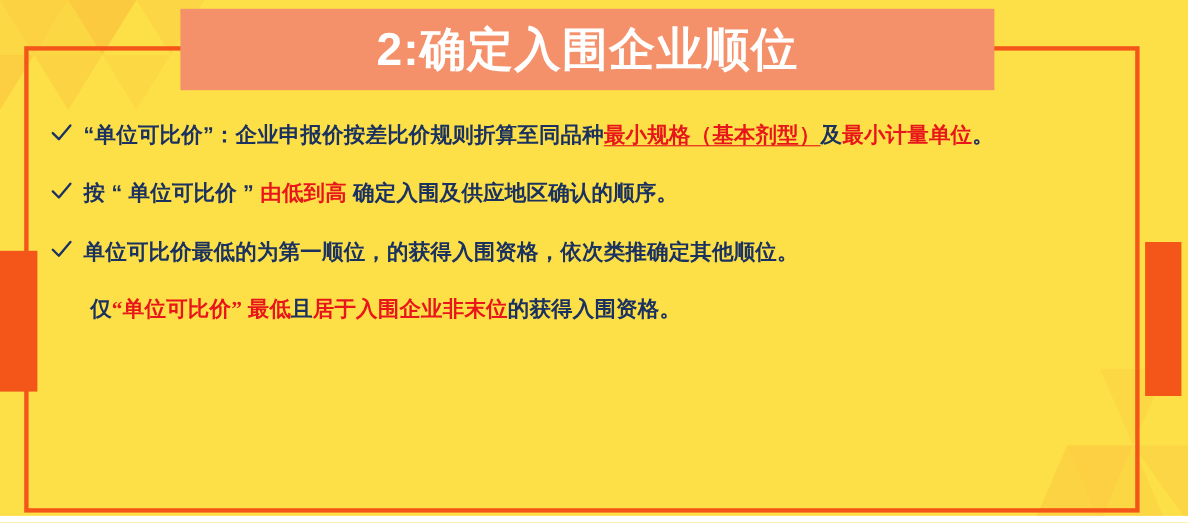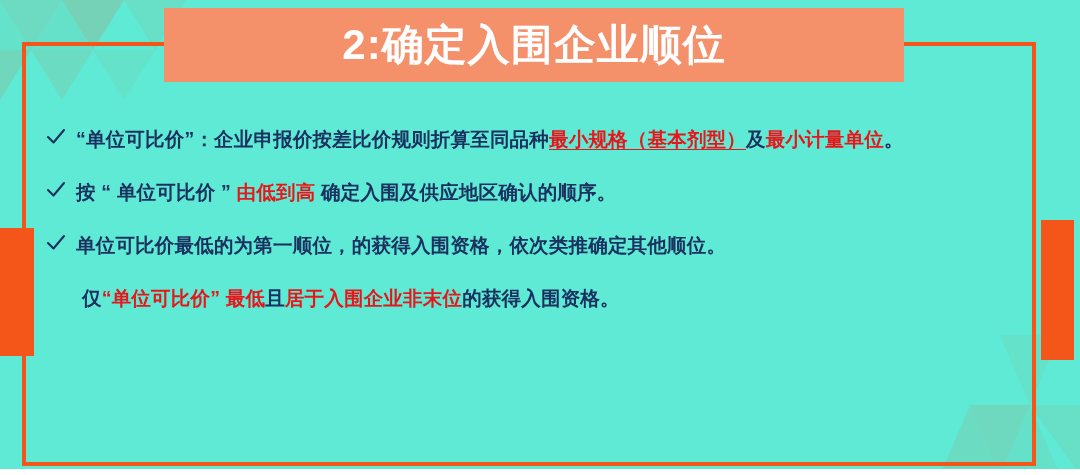--- a/index.html
+++ b/index.html
@@ -13,21 +13,21 @@
     font-family: "Liberation Sans", "DejaVu Sans", sans-serif;
     overflow: hidden;
     position: relative;
   }
 
   #slide {
     position: absolute;
     inset: 0;
     width: 1080px;
     height: 475px;
-    background: #5eead4;
+    background: #fde047;
     overflow: hidden;
   }
 
   
   .deco-layer {
     position: absolute;
     pointer-events: none;
   }
   .deco-tl { left: 0; top: 0; width: 250px; height: 120px; }
   .deco-br { right: 0; bottom: 0; width: 200px; height: 140px; }
@@ -88,32 +88,33 @@
     left: 1041px;
     top: 220px;
     width: 33px;
     height: 140px;
   }
 
   
   .content {
     position: absolute;
     left: 46px;
-    top: 124px;
+    top: 108px;
     width: 990px;
     height: 330px;
   }
 
   .bullet-row {
     display: flex;
     align-items: flex-start;
     height: 53px;
   }
   .bullet-row.sub {
     padding-left: 36px;
+    font-family: Liberation Serif, serif;
   }
 
   .check-icon {
     width: 30px;
     min-width: 30px;
     display: flex;
     align-items: center;
     justify-content: flex-start;
     padding-top: 4px;
   }

